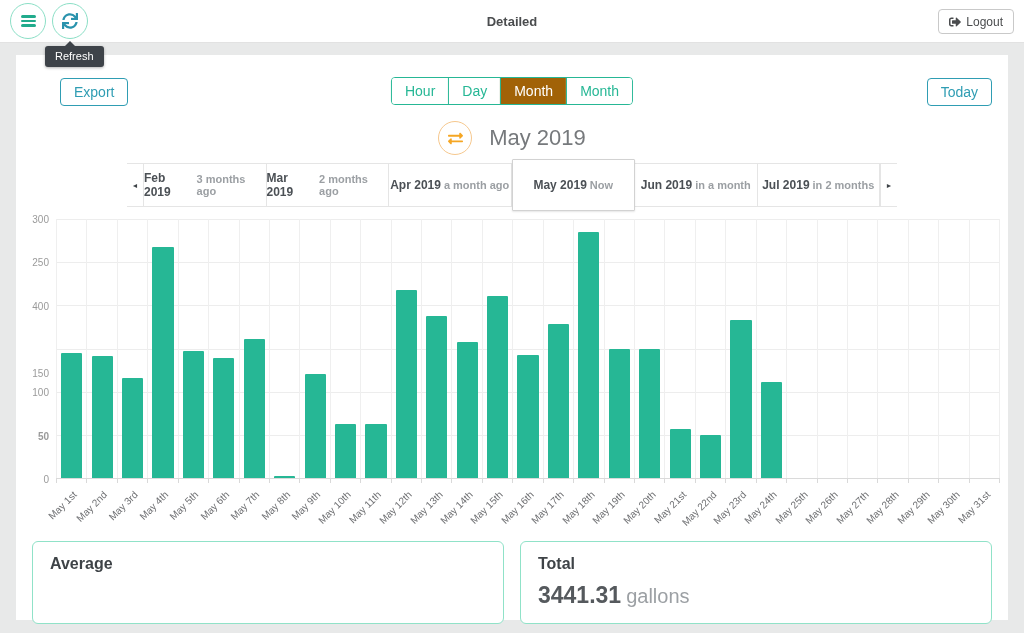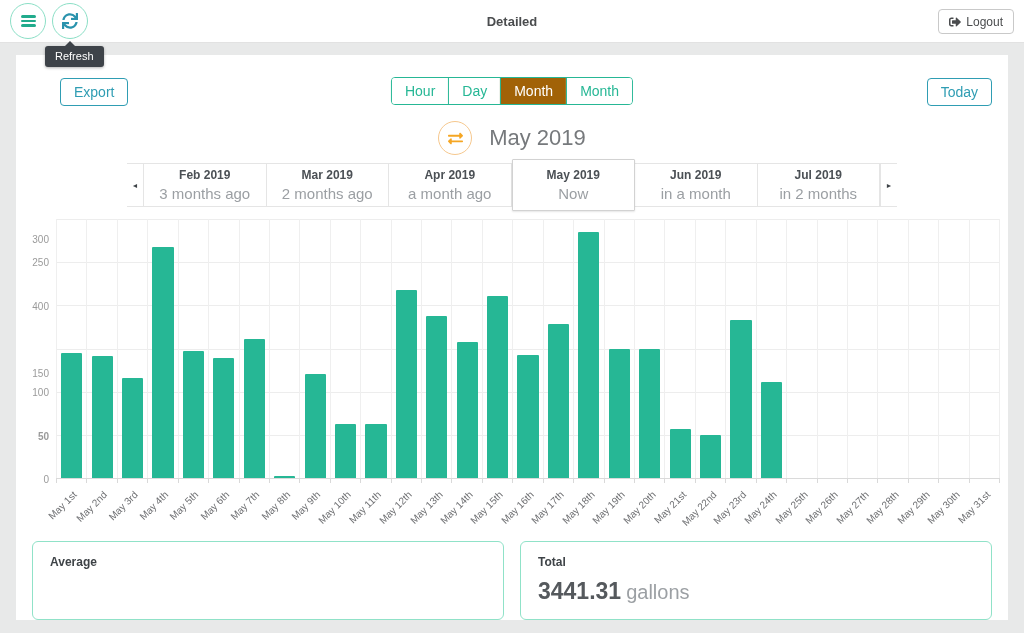--- a/index.html
+++ b/index.html
@@ -54,24 +54,24 @@
   .swap-btn svg { width:15px; height:15px; color:#f5a623; display:block; }
   .period-title { font-size:22px; color:#76797c; }
 
   
   .carousel { width:770px; margin:6px auto 0; height:44px; display:flex; align-items:stretch;
               border-top:1px solid #e5e5e5; border-bottom:1px solid #e5e5e5; }
   .car-arrow { width:17px; flex:none; display:flex; align-items:center; justify-content:center;
                font-size:7px; color:#3e4347; cursor:pointer; background:#fff; border:none;
                border-right:1px solid #e5e5e5; font-family:inherit; }
   .car-arrow.next { border-right:none; border-left:1px solid #e5e5e5; }
-  .car-item { flex:1; display:flex; flex-direction:column; align-items:center; justify-content:center;
+  .car-item { flex:1; display:flex; flex-direction:row; align-items:center; justify-content:center;
               gap:3px; border-right:1px solid #e5e5e5; cursor:pointer; background:#fff; }
   .car-item .t { font-size:12px; font-weight:bold; color:#4b5055; }
-  .car-item .s { font-size:15px; color:#9b9fa3; }
+  .car-item .s { font-size:11px; color:#9b9fa3;font-weight:bold; }
   .car-item.selected { margin:-5px 0; border:1px solid #d2d2d2; border-radius:1px;
                        box-shadow:0 1px 2px rgba(0,0,0,.10); z-index:2; }
 
   
   .chart { margin:12px -8px 0 -8px; display:flex; }
   .y-axis { width:32px; flex:none; position:relative; height:260px; }
   .y-label { position:absolute; right:7px; transform:translateY(-50%); font-size:10px; color:#9a9a9a; }
   .plot-wrap { flex:1; }
   .plot { position:relative; height:260px; border-bottom:1px solid #dadada; }
   .gridline { position:absolute; left:0; right:0; height:1px; background:#ededed; }
@@ -82,21 +82,21 @@
   .x-ticks { display:flex; height:4px; }
   .x-tick { flex:1; border-left:1px solid #d9d9d9; }
   .x-tick:last-child { border-right:1px solid #d9d9d9; }
   .x-labels { position:relative; height:44px; }
   .x-label { position:absolute; top:6px; font-size:10px; color:#6f7073; white-space:nowrap;
              transform:rotate(-45deg); transform-origin:top right; }
 
   
   .stats { display:flex; gap:16px; margin-top:14px; }
   .stat-card { flex:1; border:1px solid #90e2c8; border-radius:6px; background:#fff; padding:13px 17px 14px; }
-  .stat-label { font-size:12px; font-weight:bold; color:#3e4347; margin-bottom:9px; }
+  .stat-label { font-size:16px; font-weight:bold; color:#3e4347; margin-bottom:9px; }
   .stat-value { font-size:23px; font-weight:bold; color:#55595d; }
   .stat-unit { font-size:20px; font-weight:normal; color:#9ca0a4; margin-left:5px; }
 </style>
 </head>
 <body>
 
 <header class="topbar">
   <button class="circle-btn menu-btn">
     <span class="menu-glyph">
         <span></span>
@@ -181,21 +181,21 @@
   </div>
 
   <div class="chart">
     <div class="y-axis">
         <div class="y-label" style="top: 100%;">0</div>
         <div class="y-label" style="top: 83.3333%; font-weight: bold;">50</div>
         <div class="y-label" style="top: 66.6667%;">100</div>
         <div class="y-label" style="top: 50%; margin-top: 24px;">150</div>
         <div class="y-label" style="top: 33.3333%;">400</div>
         <div class="y-label" style="top: 16.6667%;">250</div>
-        <div class="y-label" style="top: 0%; margin-top: 20px;">300</div>
+        <div class="y-label" style="top: 0%;">300</div>
       </div>
     <div class="plot-wrap">
       <div class="plot">
         <div class="gridline" style="top: 83.3333%;"></div>
           <div class="gridline" style="top: 66.6667%;"></div>
           <div class="gridline" style="top: 50%;"></div>
           <div class="gridline" style="top: 33.3333%;"></div>
           <div class="gridline" style="top: 16.6667%;"></div>
           <div class="gridline" style="top: 0%;"></div>
           <div class="cols">

